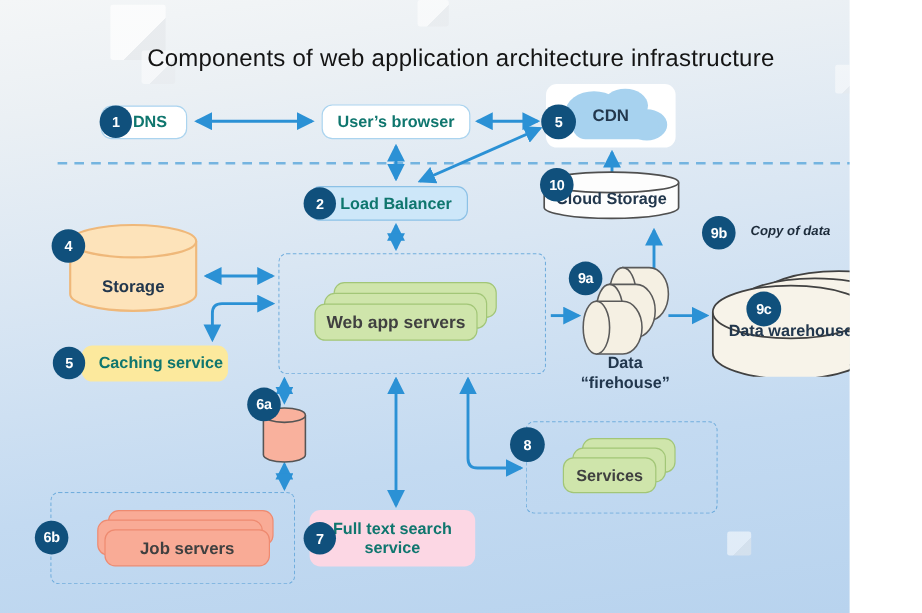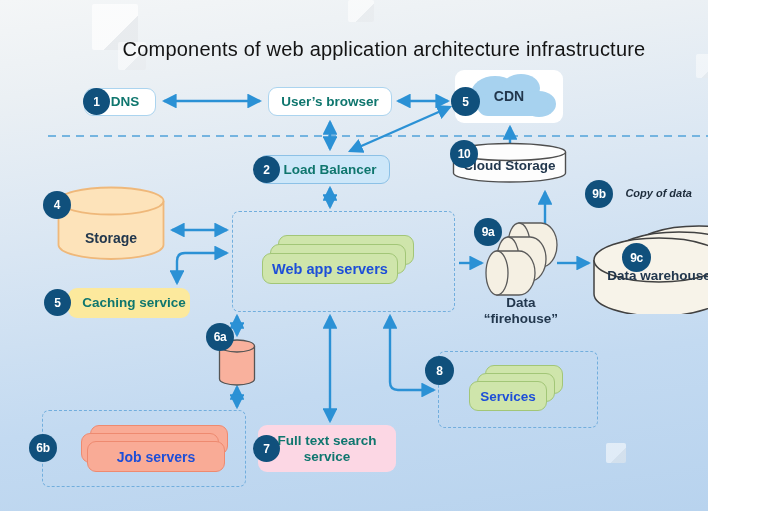--- a/index.html
+++ b/index.html
@@ -20,21 +20,21 @@
   .badge{
     position:absolute; z-index:5; width:27px; height:27px; border-radius:50%;
     background:#10507c; color:#ffffff; font-size:12px; font-weight:700;
     display:flex; align-items:center; justify-content:center; letter-spacing:-.3px;
   }
   .dashed-box{border:1.6px dashed #72aedd; border-radius:7px; background:transparent;}
   .stack{position:absolute; border-radius:9px; box-sizing:border-box;}
   .stack.green{background:#cfe5ab; border:1.4px solid #a2c677;}
   .stack.salmon{background:#f9ab96; border:1.4px solid #ee8a70;}
   .stack-label{display:flex; align-items:center; justify-content:center; width:100%; height:100%;
-    font-weight:700; color:#1d4ed8;}
+    font-weight:700; color:#404040;}
   .lbl{position:absolute; z-index:4; font-weight:700; color:#22374d; text-align:center; line-height:1.2;}
   .cyl-label{position:absolute; width:100%; text-align:center; font-weight:700; color:#22374d;}
   #title{position:absolute; left:64px; top:38px; width:640px; text-align:center;
     font-size:20px; font-weight:500; color:#141414; letter-spacing:.2px; z-index:3;}
 </style>
 </head>
 <body>
 
 <div id="stage">
 

